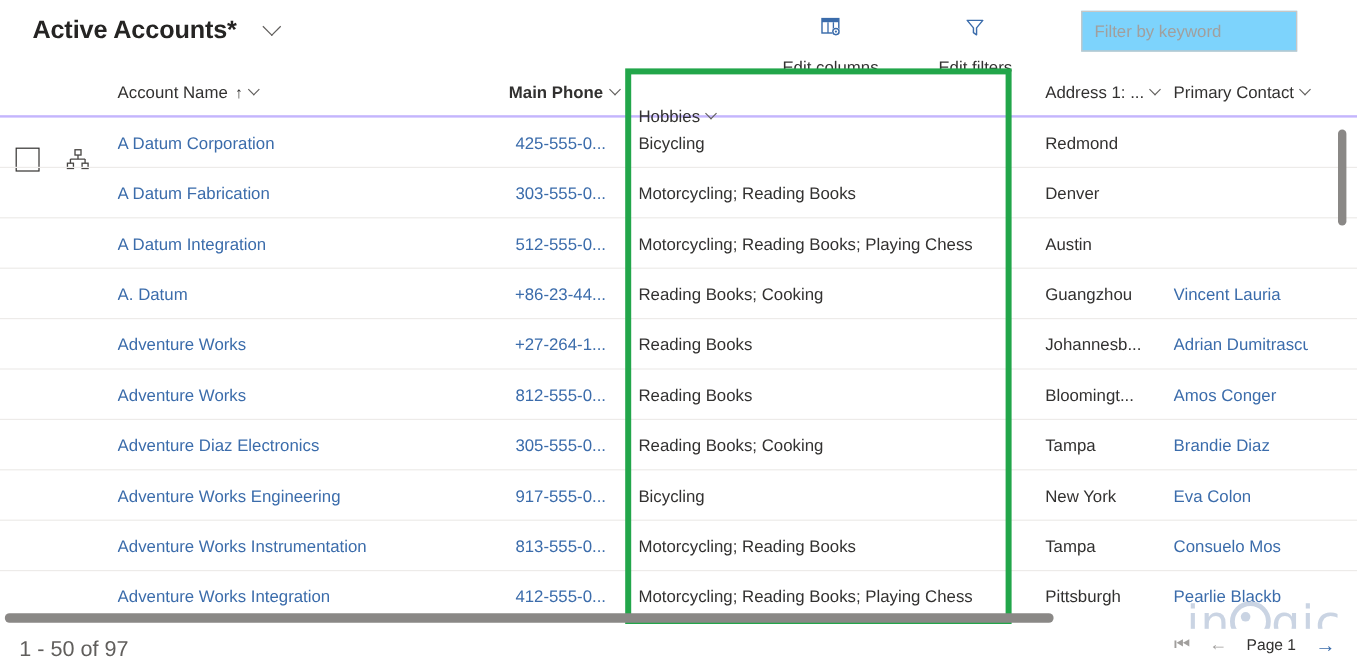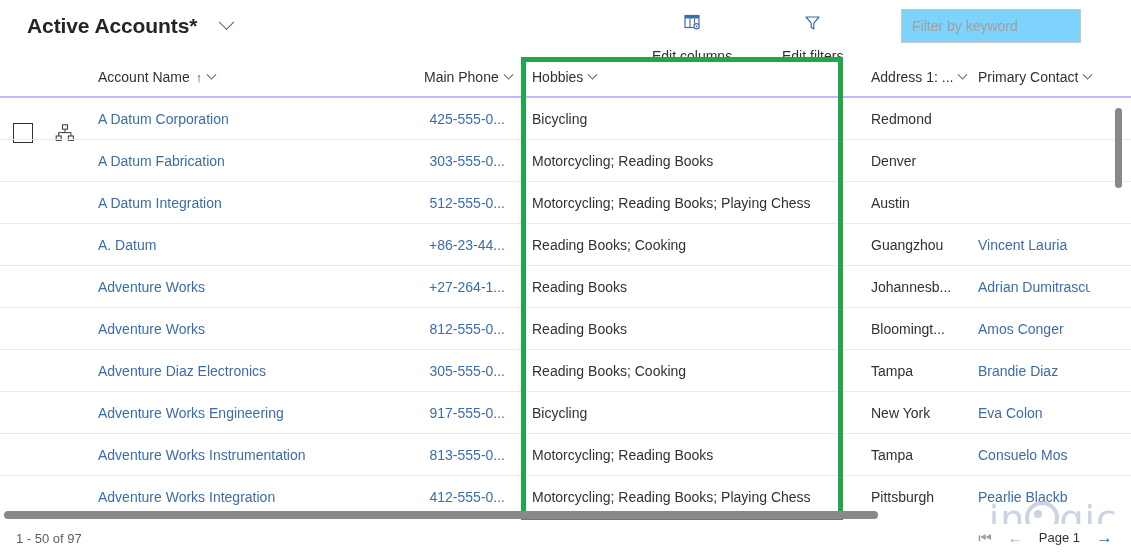--- a/index.html
+++ b/index.html
@@ -206,21 +206,21 @@
   
   .footer {
     position: absolute;
     left: 0; top: 524px;
     width: 1131px; height: 29px;
     background: #ffffff;
   }
   .record-count {
     position: absolute;
     left: 16px; top: 7px;
-    font-size: 13px;
+    font-size: 18px;
     color: #605e5c;
   }
   .pager {
     position: absolute;
     right: 18px; top: 5px;
     display: flex;
     align-items: center;
     gap: 16px;
     font-size: 13px;
     color: #605e5c;
@@ -320,26 +320,26 @@
         <line x1="15.9" y1="8.6" x2="15.9" y2="12" stroke="#484644" stroke-width="1.1"></line>
       </svg>
     </div>
 
     <div class="hdr-cell" style="left:98px;">
       <span>Account Name</span>
       <span class="sortarrow">↑</span>
       <span class="chev sm"></span>
     </div>
 
-    <div class="hdr-cell" style="left:424px;">
+    <div class="hdr-cell" style="left:424px;font-weight:bold;">
       <span>Main Phone</span>
       <span class="chev sm"></span>
     </div>
 
-    <div class="hdr-cell" style="left:532px;">
+    <div class="hdr-cell" style="left:532px;margin-top:20px;">
       <span>Hobbies</span>
       <span class="chev sm"></span>
     </div>
 
     <div class="hdr-cell" style="left:871px;">
       <span>Address 1: ...</span>
       <span class="chev sm"></span>
     </div>
 
     <div class="hdr-cell" style="left:978px;">

